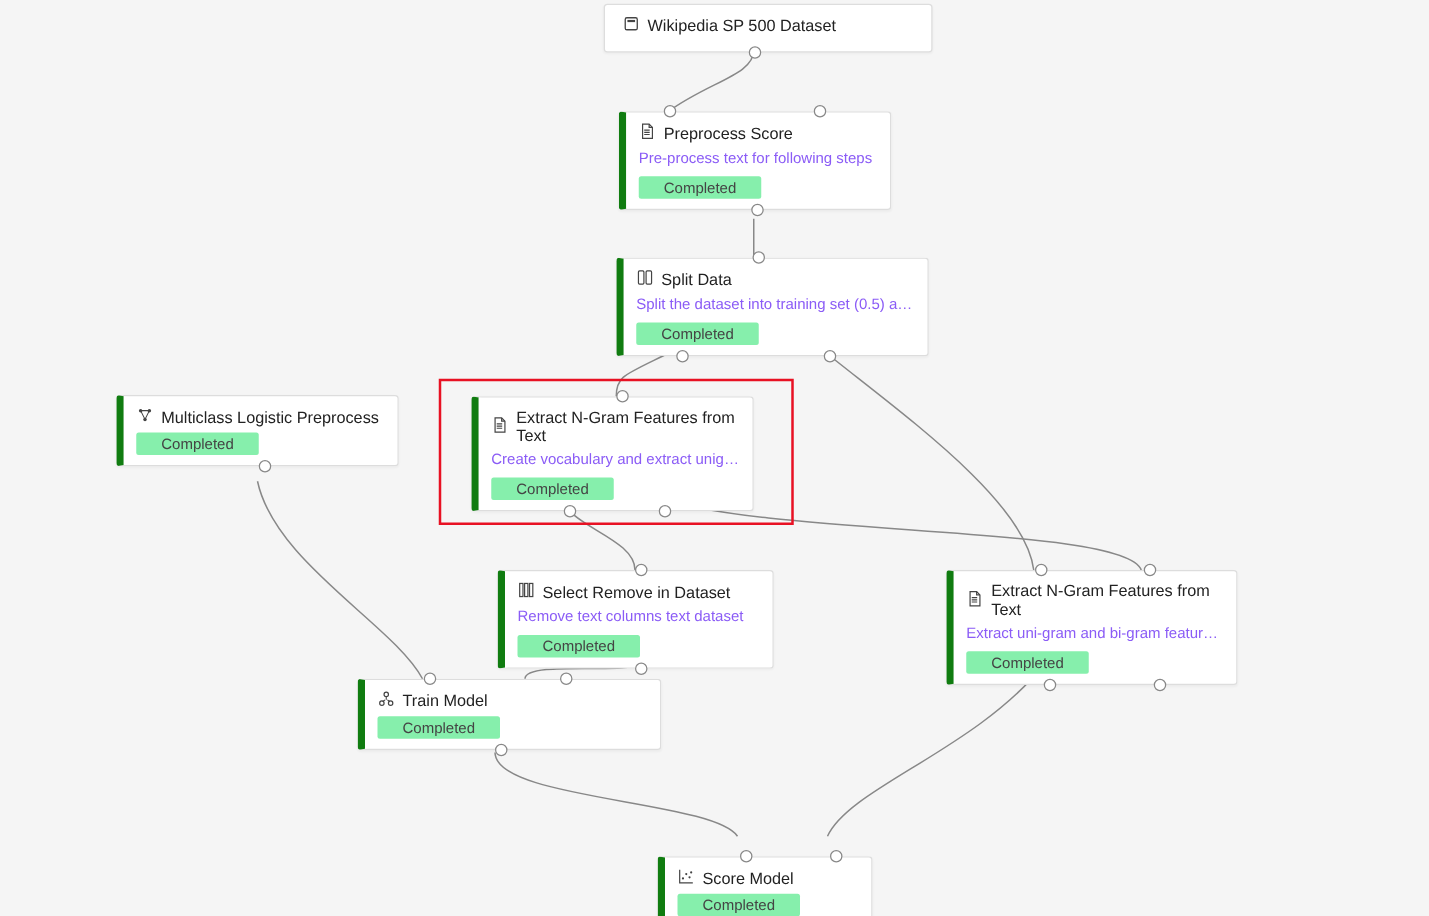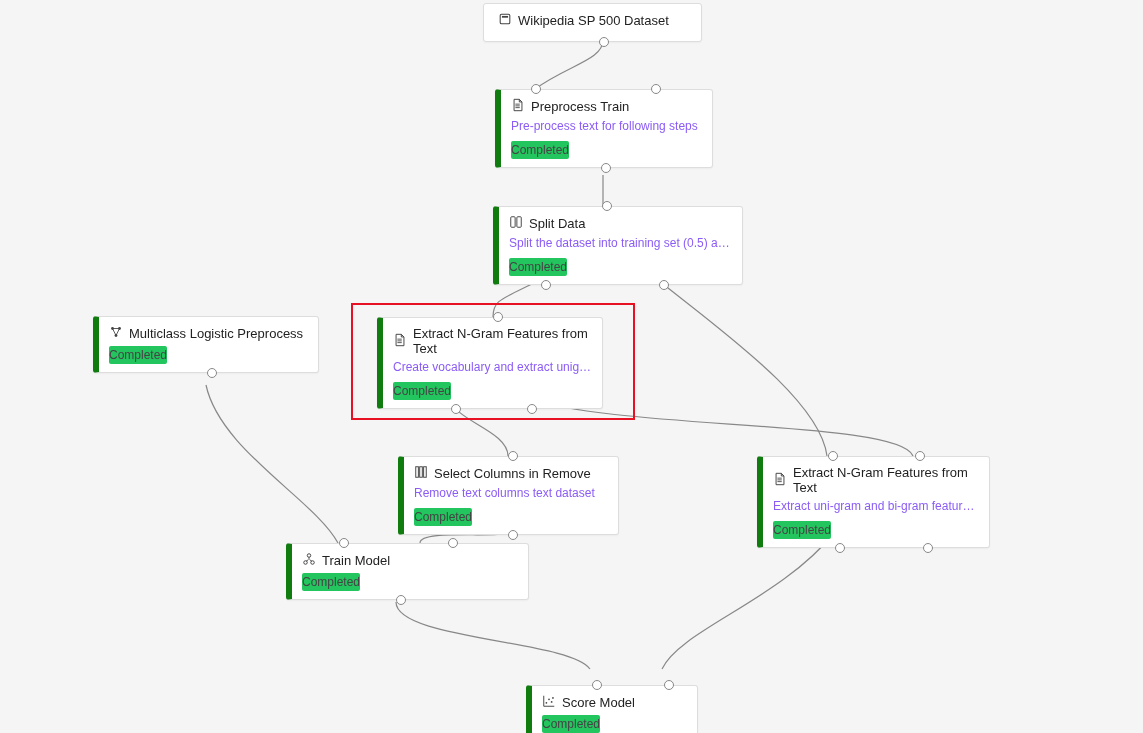--- a/index.html
+++ b/index.html
@@ -50,24 +50,24 @@
     color: #8b5cf6;
     font-size: 12px;
     margin-bottom: 6px;
     line-height: 1.3;
     overflow: hidden;
     white-space: nowrap;
     text-overflow: ellipsis;
   }
   .status-badge {
     display: inline-block;
-    background: #22c55e;
+    background: #86efac;
     color: #444;
     font-size: 12px;
-    padding: 2px 0;
+    padding: 2px 20px;
     border-radius: 2px;
   }
   .port {
     position: absolute;
     width: 10px;
     height: 10px;
     border: 1px solid #888;
     background: #fff;
     border-radius: 50%;
   }
@@ -95,21 +95,21 @@
     <path d="M508,531 C508,540 420,528 420,543"></path>
 
     <path d="M396,602 C396,640 570,640 590,669"></path>
 
     <path d="M835,532 C780,600 680,630 662,669"></path>
 
     <path d="M922,532 C922,545 922,545 922,545"></path>
   </g>
 </svg>
 
-<div class="node" style="left:483px; top:3px; width:219px;">
+<div class="node" style="left:483px; top:3px; width:263px;">
   <div class="title-row">
     <span>
       <svg width="14" height="14" viewBox="0 0 16 16">
           <rect x="2.5" y="2.5" width="11" height="11" rx="1.5" fill="none" stroke="#444" stroke-width="1.2"></rect>
           <rect x="4.5" y="4.5" width="7" height="2" fill="#444"></rect>
         </svg>
     </span>
     <span>Wikipedia SP 500 Dataset</span>
   </div>
   <div class="port" style="left:115px; bottom:-6px;"></div>
@@ -119,21 +119,21 @@
   <div class="port" style="left:30px; top:-6px;"></div>
   <div class="port" style="left:150px; top:-6px;"></div>
   <div class="title-row">
     <span>
       <svg width="14" height="14" viewBox="0 0 16 16">
           <path d="M3.5 1.5h6l3 3v10h-9z" fill="none" stroke="#444" stroke-width="1.1"></path>
           <path d="M9.5 1.5v3h3" fill="none" stroke="#444" stroke-width="1.1"></path>
           <path d="M5 7h5M5 9h5M5 11h5" stroke="#444" stroke-width="1"></path>
         </svg>
     </span>
-    <span>Preprocess Train</span>
+    <span>Preprocess Score</span>
   </div>
   <div class="subtitle">Pre-process text for following steps</div>
   <span class="status-badge">Completed</span>
   <div class="port" style="left:100px; bottom:-6px;"></div>
 </div>
 
 <div class="node with-bar" style="left:493px; top:206px; width:250px;">
   <div class="port" style="left:103px; top:-6px;"></div>
   <div class="title-row">
     <span>
@@ -188,21 +188,21 @@
 <div class="node with-bar" style="left:398px; top:456px; width:221px;">
   <div class="port" style="left:104px; top:-6px;"></div>
   <div class="title-row">
     <span>
       <svg width="14" height="14" viewBox="0 0 16 16">
           <rect x="2" y="2" width="3" height="12" fill="none" stroke="#444" stroke-width="1.1"></rect>
           <rect x="6.5" y="2" width="3" height="12" fill="none" stroke="#444" stroke-width="1.1"></rect>
           <rect x="11" y="2" width="3" height="12" fill="none" stroke="#444" stroke-width="1.1"></rect>
         </svg>
     </span>
-    <span>Select Columns in Remove</span>
+    <span>Select Remove in Dataset</span>
   </div>
   <div class="subtitle">Remove text columns text dataset</div>
   <span class="status-badge">Completed</span>
   <div class="port" style="left:104px; bottom:-6px;"></div>
 </div>
 
 <div class="node with-bar" style="left:757px; top:456px; width:233px;">
   <div class="port" style="left:65px; top:-6px;"></div>
   <div class="port" style="left:152px; top:-6px;"></div>
   <div class="title-row">

